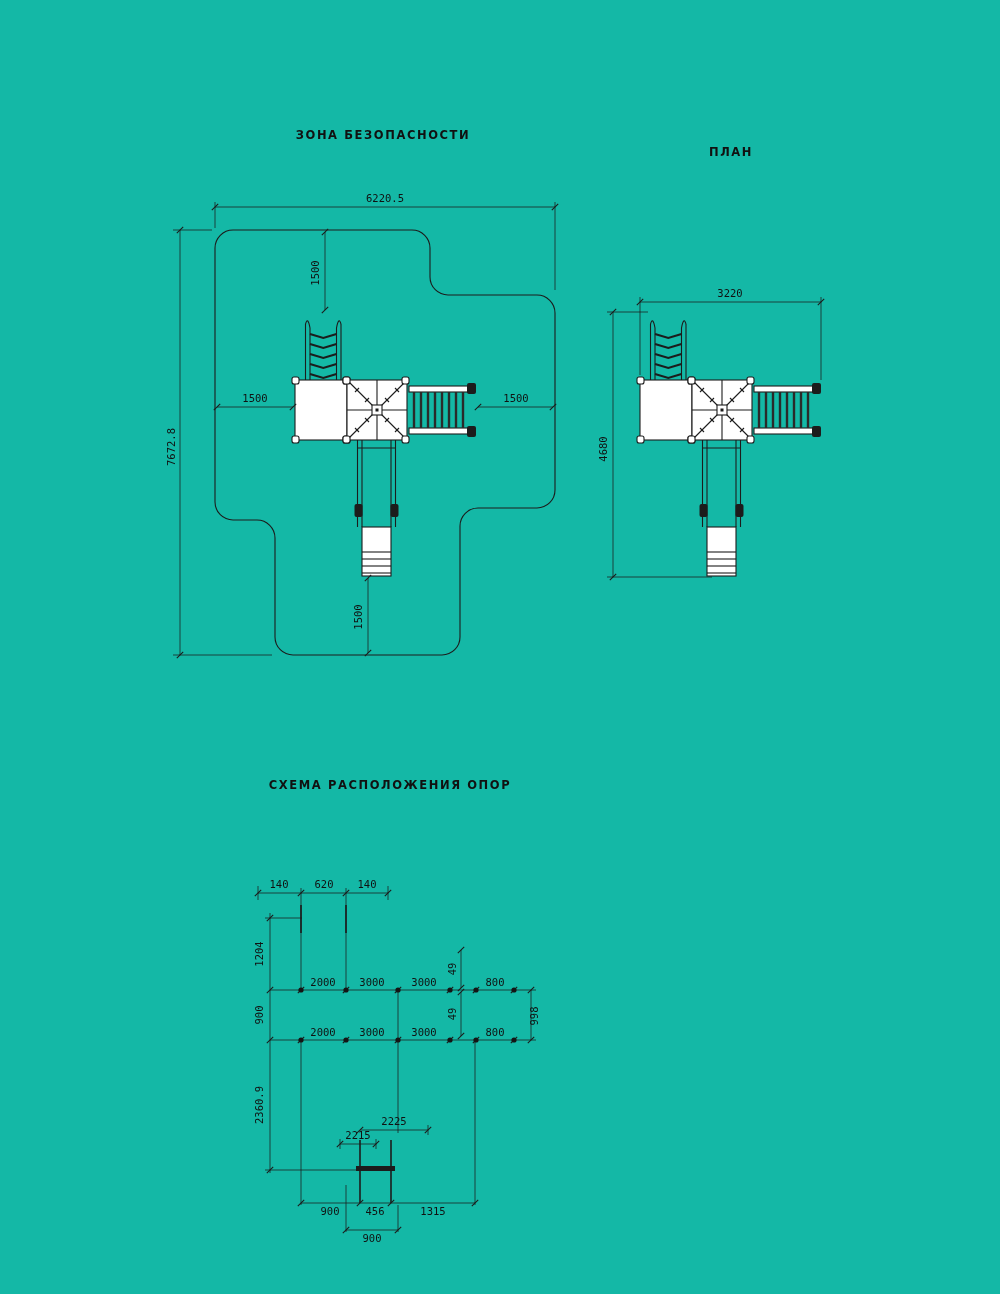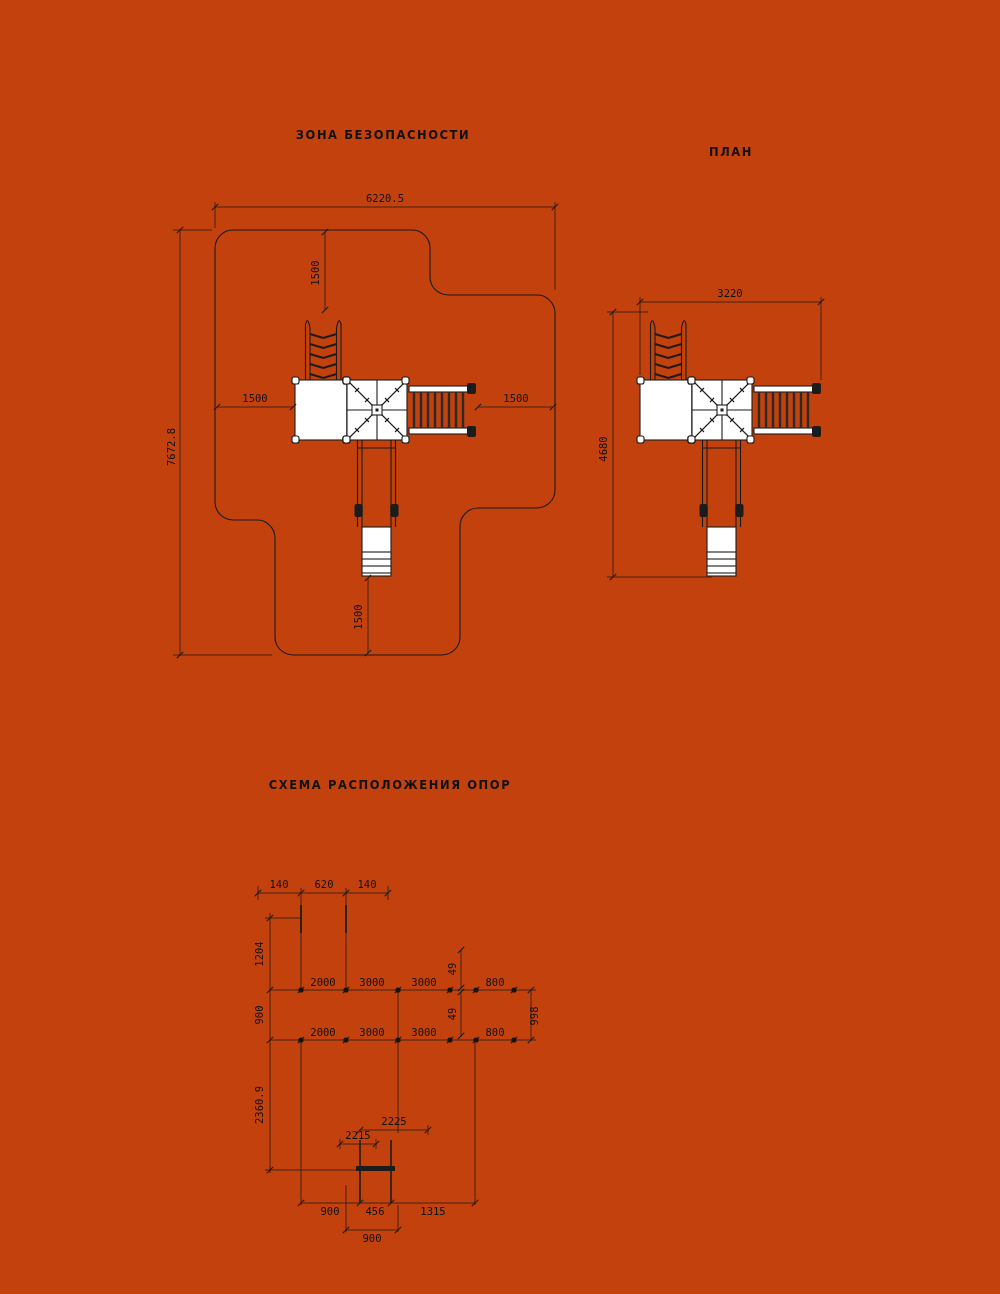--- a/index.html
+++ b/index.html
@@ -1,16 +1,16 @@
 <!DOCTYPE html>
 <html><head>
 <meta charset="utf-8">
 <style>
   html,body{margin:0;padding:0;background:#fff}
-  .canvas{position:relative;width:1000px;height:1294px;background:#c2410c;font-family:"DejaVu Sans",sans-serif;overflow:hidden}
+  .canvas{position:relative;width:1000px;height:1294px;background:#14b8a6;font-family:"DejaVu Sans",sans-serif;overflow:hidden}
   svg{display:block}
   .thin{stroke:#1c1c1c;stroke-width:.75;fill:none}
   .med{stroke:#1c1c1c;stroke-width:1.6;fill:none}
   .eq{stroke:#1c1c1c;stroke-width:1.1;fill:none}
   .eqw{stroke:#1c1c1c;stroke-width:1.1;fill:#fff}
   .blk{fill:#1c1c1c;stroke:none}
   .tk{stroke:#1c1c1c;stroke-width:1.1;fill:none}
   .slat{stroke:#2a2a2a;stroke-width:2.4}
   .rung{stroke:#1c1c1c;stroke-width:2;fill:none}
   .dot{fill:#141414;stroke:none}

